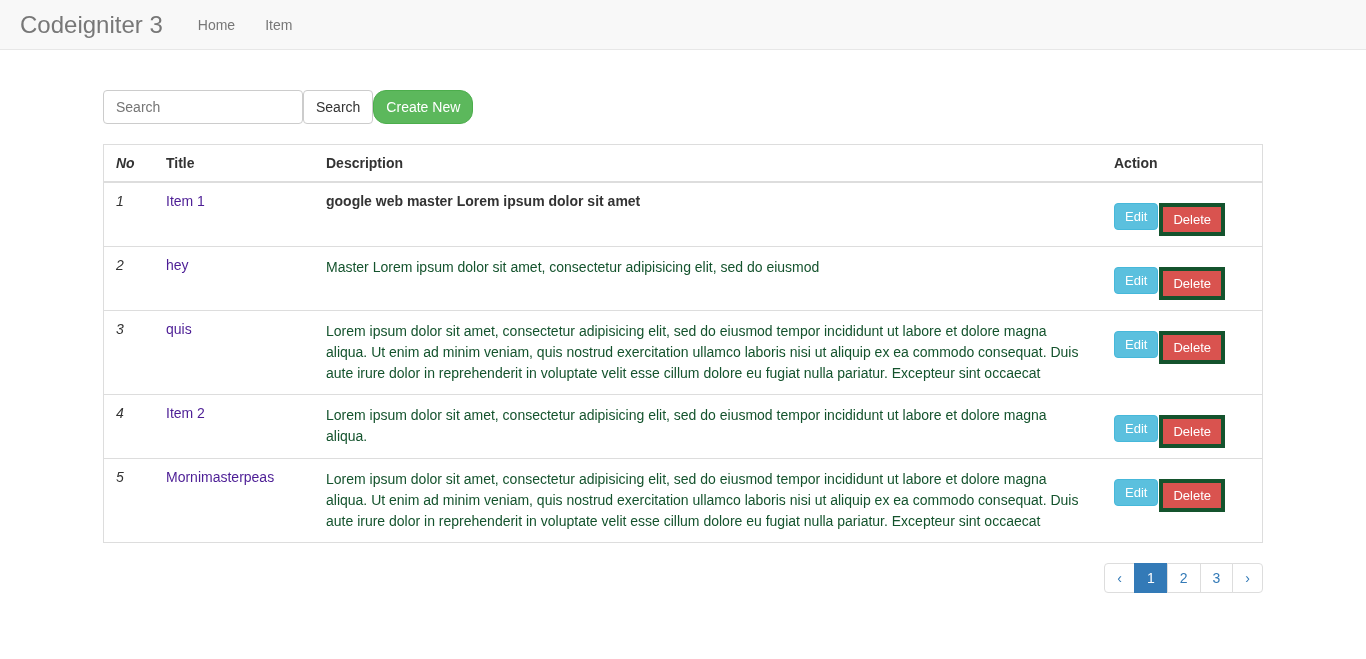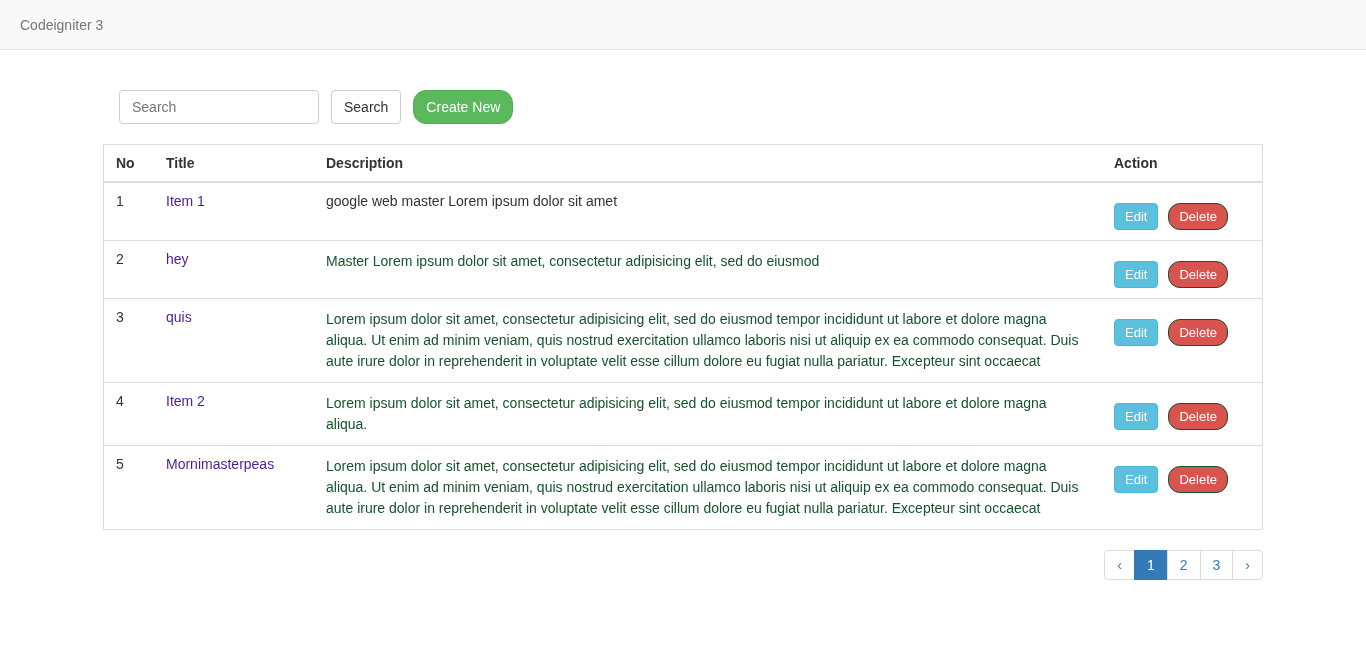--- a/index.html
+++ b/index.html
@@ -8,21 +8,21 @@
     
     .navbar {
       background: #f8f8f8;
       border-bottom: 1px solid #e7e7e7;
       padding: 0 20px;
       display: flex;
       align-items: center;
       height: 50px;
     }
     .navbar-brand {
-      font-size: 14px;
+      font-size: 24px;
       color: #777;
       text-decoration: none;
       margin-right: 20px;
       font-weight: 500;
     }
     .navbar-nav {
       display: flex;
       list-style: none;
       gap: 0;
     }
@@ -49,22 +49,21 @@
       margin-bottom: 20px;
     }
     .page-title {
       font-size: 32px;
       font-weight: 400;
       color: #333;
     }
     .search-area {
       display: flex;
       align-items: center;
-      gap: 12px;
-      margin-left: 16px;
+      gap: 0;
     }
     .search-input {
       border: 1px solid #ccc;
       border-radius: 4px;
       padding: 6px 12px;
       font-size: 14px;
       width: 200px;
       outline: none;
       height: 34px;
     }
@@ -109,58 +108,59 @@
     }
     tbody tr {
       border-bottom: 1px solid #ddd;
     }
     tbody tr:last-child { border-bottom: none; }
     tbody td {
       padding: 10px 12px;
       vertical-align: top;
       font-size: 14px;
     }
-    .col-no { width: 50px; }
+    .col-no { width: 50px; font-style: italic; }
     .col-title { width: 160px; }
     .col-desc { }
     .col-action { width: 160px; }
 
     .title-link {
       color: #4c1d95;
       text-decoration: none;
     }
 
     .desc-text {
       color: #14532d;
       line-height: 1.5;
       margin-top: 20px;
     }
     .desc-text-plain {
       color: #333;
+      font-weight: bold;
     }
 
     .action-cell {
       display: flex;
-      gap: 10px;
+      gap: 1px;
       align-items: flex-start;
       padding-top: 10px;
     }
     .btn-edit {
       background: #5bc0de;
       border: 1px solid #46b8da;
       border-radius: 4px;
       color: #fff;
       padding: 5px 10px;
       font-size: 13px;
       cursor: pointer;
     }
     .btn-delete {
       background: #d9534f;
-      border: 1px solid #14532d;
-      border-radius: 12px;
+      border: 4px solid #14532d;
+      border-radius: 0;
       color: #fff;
       padding: 5px 10px;
       font-size: 13px;
       cursor: pointer;
       text-align: center;
     }
 
     
     .pagination-row {
       display: flex;
@@ -190,20 +190,28 @@
       border-color: #337ab7;
     }
     .pagination li:first-child a { border-radius: 4px 0 0 4px; }
     .pagination li:last-child a { border-radius: 0 4px 4px 0; }
   </style>
 </head>
 <body>
 
 <nav class="navbar">
   <a class="navbar-brand">Codeigniter 3</a>
+  <ul class="navbar-nav">
+    <li>
+      <a href="#">Home</a>
+    </li>
+    <li>
+      <a href="#">Item</a>
+    </li>
+  </ul>
 </nav>
 
 <div class="container">
 
   <div class="page-header-row">
     <div class="search-area">
       <input class="search-input" type="text" placeholder="Search" style="">
       <button class="btn-search">Search</button>
       <button class="btn-create">Create New</button>
     </div>

